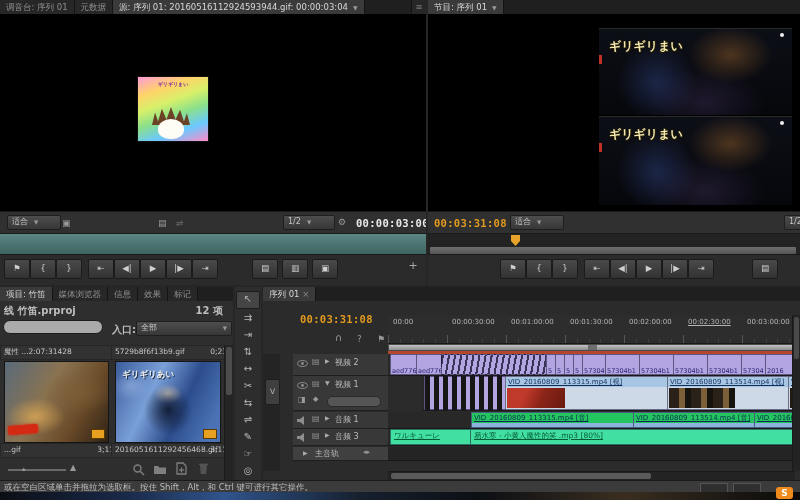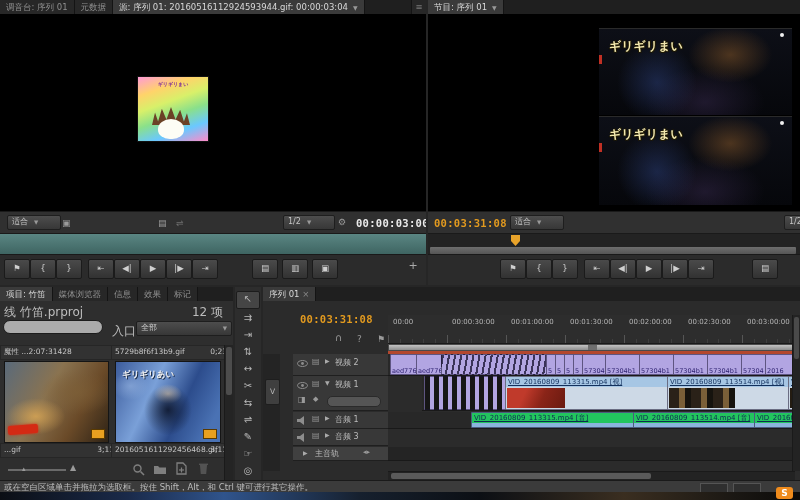--- a/index.html
+++ b/index.html
@@ -51,21 +51,21 @@
       radial-gradient(60px 40px at 68% 30%,rgba(130,85,40,.55),transparent 70%),
       radial-gradient(55px 55px at 30% 62%,rgba(45,65,125,.5),transparent 72%),
       radial-gradient(85px 50px at 55% 85%,rgba(60,45,85,.45),transparent 70%),
       linear-gradient(#0d0f17,#06070b);}
   .vframe .cap{position:absolute;left:10px;top:9px;font-size:12px;font-weight:bold;color:#f3e8ae;
       text-shadow:1px 1px 0 #201a05,-1px 1px 0 #201a05,1px -1px 0 #201a05;}
   .vframe .dot{position:absolute;right:8px;top:4px;width:4px;height:4px;border-radius:50%;background:#efefef;}
   .vframe .notch{position:absolute;left:0;top:26px;width:3px;height:9px;background:#c03024;}
 
   
-  .inforow{position:absolute;left:0;right:8px;font-size:12px;color:#bdbdbd;}
+  .inforow{position:absolute;left:0;right:8px;font-size:10px;color:#bdbdbd;font-weight:bold;}
   .searchbox{position:absolute;background:#ababab;border:1px solid #1c1c1c;border-radius:7px;height:12px;width:98px;}
   .searchbox input{width:100%;height:100%;border:none;background:transparent;font-size:8px;padding:0 6px;color:#222;outline:none;}
   .gridname{position:absolute;height:13px;background:#323232;border:1px solid #262626;font-size:7.5px;color:#c6c6c6;
             line-height:12px;padding:0 3px;overflow:hidden;white-space:nowrap;}
   .gridname .dur{position:absolute;right:3px;top:0;}
   .pthumb{position:absolute;border:1px solid #151515;overflow:hidden;}
   .pthumb .badge{position:absolute;right:3px;bottom:3px;width:12px;height:8px;background:#e8a020;border:1px solid #5a3a00;}
   .thumb-food{background:
       radial-gradient(42px 26px at 30% 68%,rgba(215,165,85,.85),transparent 70%),
       radial-gradient(52px 32px at 70% 38%,rgba(125,95,55,.75),transparent 70%),
@@ -303,21 +303,21 @@
     <span class="miniicon" style="left:94px;top:47px;">?</span>
     <span class="miniicon" style="left:114px;top:47px;">⚑</span>
 
     <div class="ruler" style="left:125px;top:28px;width:407px;height:28px;">
 
     <span class="tick" style="left: 5px;">00:00</span>
         <span class="tick" style="left: 64px;">00:00:30:00</span>
         <span class="tick" style="left: 123px;">00:01:00:00</span>
         <span class="tick" style="left: 182px;">00:01:30:00</span>
         <span class="tick" style="left: 241px;">00:02:00:00</span>
-        <span class="tick" style="left: 300px;">00:02:30:00</span>
+        <span class="tick" style="left: 300px; text-decoration: underline;">00:02:30:00</span>
         <span class="tick" style="left: 359px;">00:03:00:00</span>
       </div>
     <div class="workarea" style="left:125px;top:57px;width:405px;"></div>
     <div class="renderbar" style="left:125px;top:64px;width:407px;"></div>
 
     <div class="abs" style="left:0;top:67px;width:17px;bottom:9px;background:#242424;"></div>
     <div class="vabox" style="left:2px;top:92px;width:13px;height:24px;line-height:24px;">V</div>
 
     <div class="thead" style="top:67px;height:21px;">
       <svg class="svgico" style="left:4px;top:6px;" width="11" height="7" viewBox="0 0 11 7">
@@ -425,20 +425,29 @@
     <div class="clip audio" style="left: 83px; width: 161px;">
           <span class="label">VID_20160809_113315.mp4 [音]</span>
         </div>
         <div class="clip audio" style="left: 245px; width: 120px;">
           <span class="label">VID_20160809_113514.mp4 [音]</span>
         </div>
         <div class="clip audio" style="left: 366px; width: 41px;">
           <span class="label">VID_20160809_11</span>
         </div>
       </div>
+    <div class="lane" style="top:142px;height:16px;">
+
+    <div class="clip green" style="left: 2px; width: 79px;">
+          <span class="glabel">ワルキューレ</span>
+        </div>
+        <div class="clip green" style="left: 82px; width: 325px;">
+          <span class="glabel">易水寒 - 小黄人魔性的笑 .mp3 [80%]</span>
+        </div>
+      </div>
     <div class="lane" style="top:160px;height:13px;background:#242424;"></div>
 
     <div class="hscroll" style="left:125px;bottom:0;width:407px;height:8px;">
       <div class="thumb" style="left:3px;width:260px;"></div>
     </div>
     <div class="vscroll" style="right:0;top:28px;width:7px;bottom:9px;">
       <div class="thumb" style="top:2px;height:42px;"></div>
     </div>
   </div>
 

